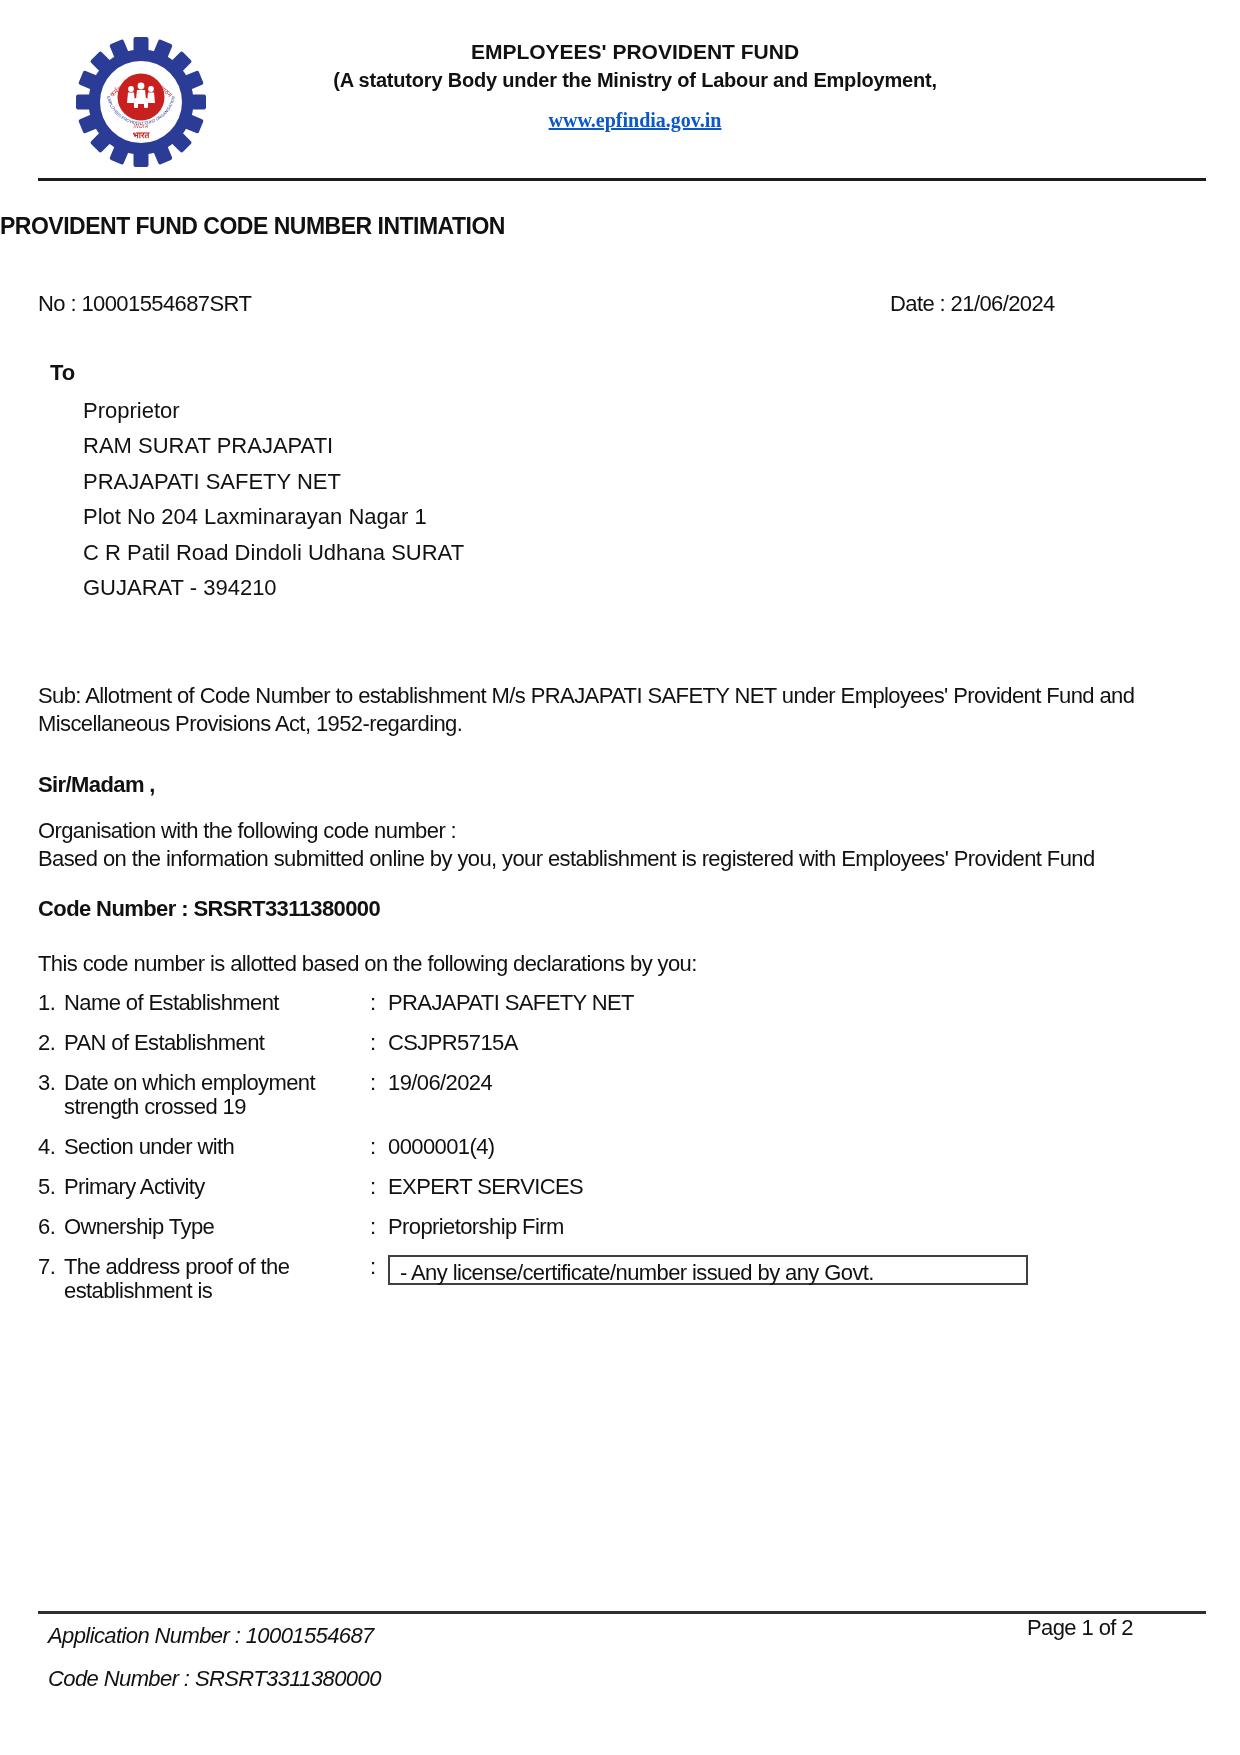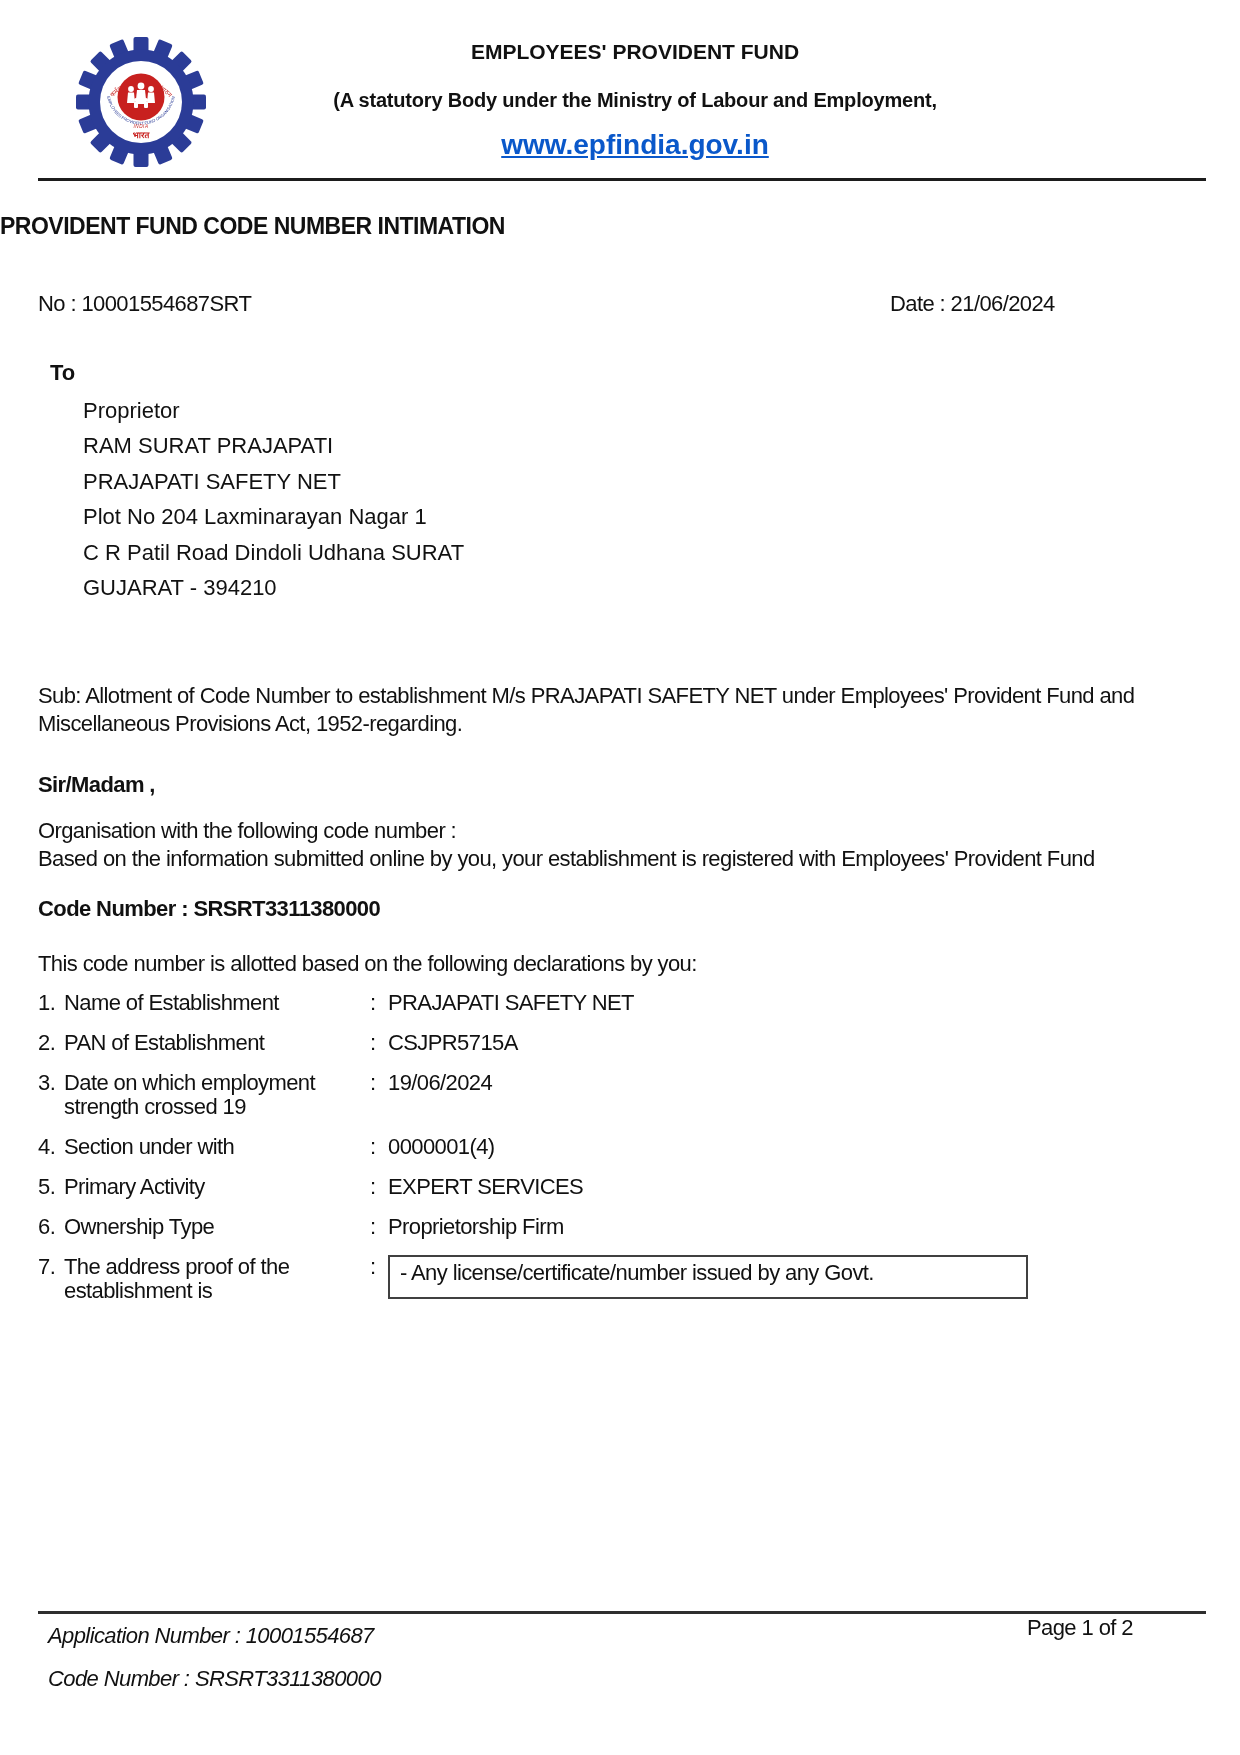--- a/index.html
+++ b/index.html
@@ -9,22 +9,22 @@
     background:#fff;color:#111;
     font-family:"Liberation Sans","DejaVu Sans",sans-serif;
     overflow:hidden;
   }
   .cond{letter-spacing:-0.6px;}
 
   
   .logo-wrap{position:absolute;left:75px;top:36px;width:132px;height:132px;}
   .head-text{position:absolute;left:30px;right:0;top:40px;text-align:center;}
   .org-name{font-size:21px;font-weight:bold;}
-  .org-sub{font-size:20px;font-weight:bold;margin-top:25px;letter-spacing:-0.2px;}
-  .org-site{margin-top:17px;font-size:28px;font-weight:bold;}
+  .org-sub{font-size:20px;font-weight:bold;margin-top:5px;letter-spacing:-0.2px;}
+  .org-site{margin-top:17px;font-size:20px;font-weight:bold;font-family:Liberation Serif, serif;}
   .org-site a{color:var(--link,#0a58ca);text-decoration:underline;}
   .rule{position:absolute;left:38px;right:34px;height:3px;background:#1c1c1c;}
   .rule-top{top:178px;}
   .rule-bottom{top:1611px;background:#2e2e2e;}
 
   .doc-title{position:absolute;left:0;right:0;top:213px;text-align:left;
     font-size:23px;font-weight:bold;letter-spacing:-0.5px;}
 
   .refline{position:absolute;top:291px;left:38px;right:60px;font-size:22px;}
   .ref-no{position:absolute;left:0;top:0;}
@@ -36,21 +36,21 @@
   .subject{position:absolute;left:38px;top:682px;font-size:22px;line-height:28px;}
   .greeting{position:absolute;left:38px;top:772px;font-size:22px;font-weight:bold;}
   .intro{position:absolute;left:38px;top:817px;font-size:22px;line-height:27.5px;}
   .codeline{position:absolute;left:38px;top:896px;font-size:22px;font-weight:bold;}
   .decl-intro{position:absolute;left:38px;top:951px;font-size:22px;}
 
   .decl-list{position:absolute;left:38px;top:991px;width:1160px;font-size:22px;}
   .decl-row{display:grid;grid-template-columns:26px 306px 18px 1fr;
     align-items:start;margin-bottom:16px;line-height:24px;}
   .decl-label{max-width:280px;}
-  .decl-value.boxed{border:2px solid #404040;width:640px;height:44px;
+  .decl-value.boxed{border:2px solid #404040;width:640px;height:30px;
     box-sizing:border-box;padding:4px 4px 0 10px;}
 
   .foot-app{position:absolute;left:48px;top:1623px;font-size:22px;font-style:italic;}
   .foot-code{position:absolute;left:48px;top:1666px;font-size:22px;font-style:italic;}
   .foot-page{position:absolute;left:1027px;top:1615px;font-size:22px;}
 
   
   .lg-blue{fill:var(--logo_blue,#2b3c97);}
   .lg-red{fill:var(--logo_red,#c8201f);}
   .lg-white{fill:#ffffff;}

